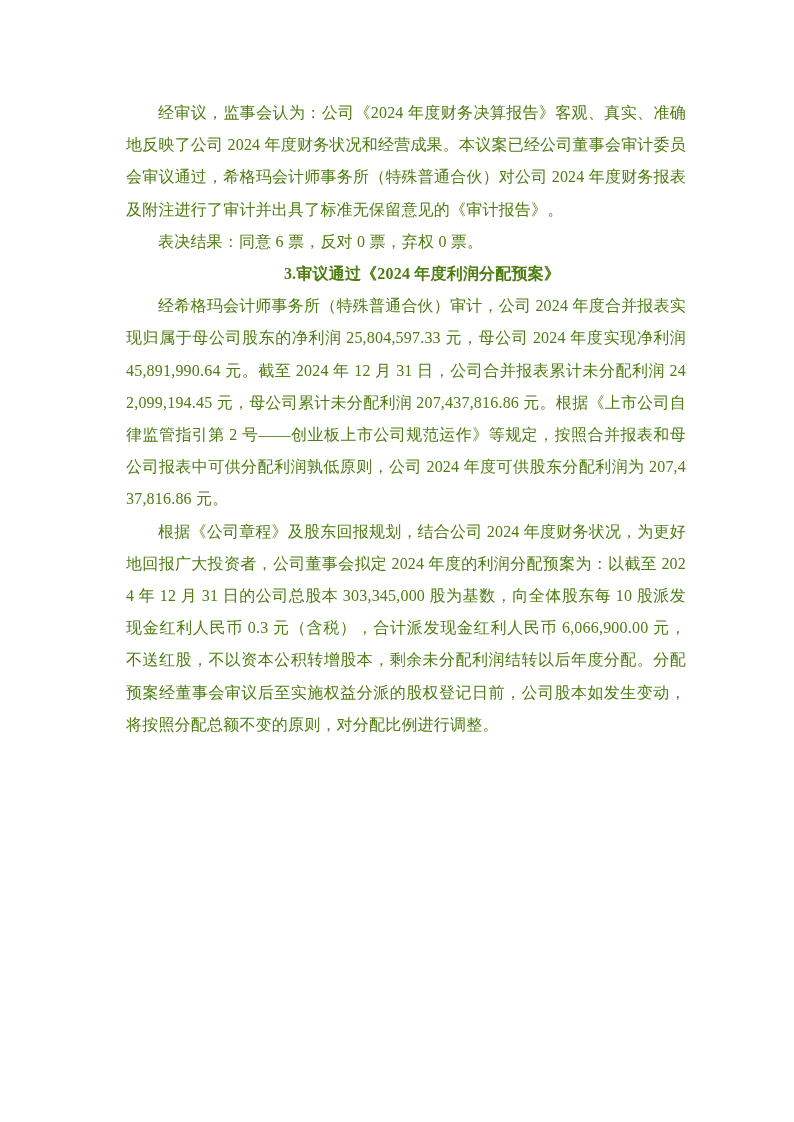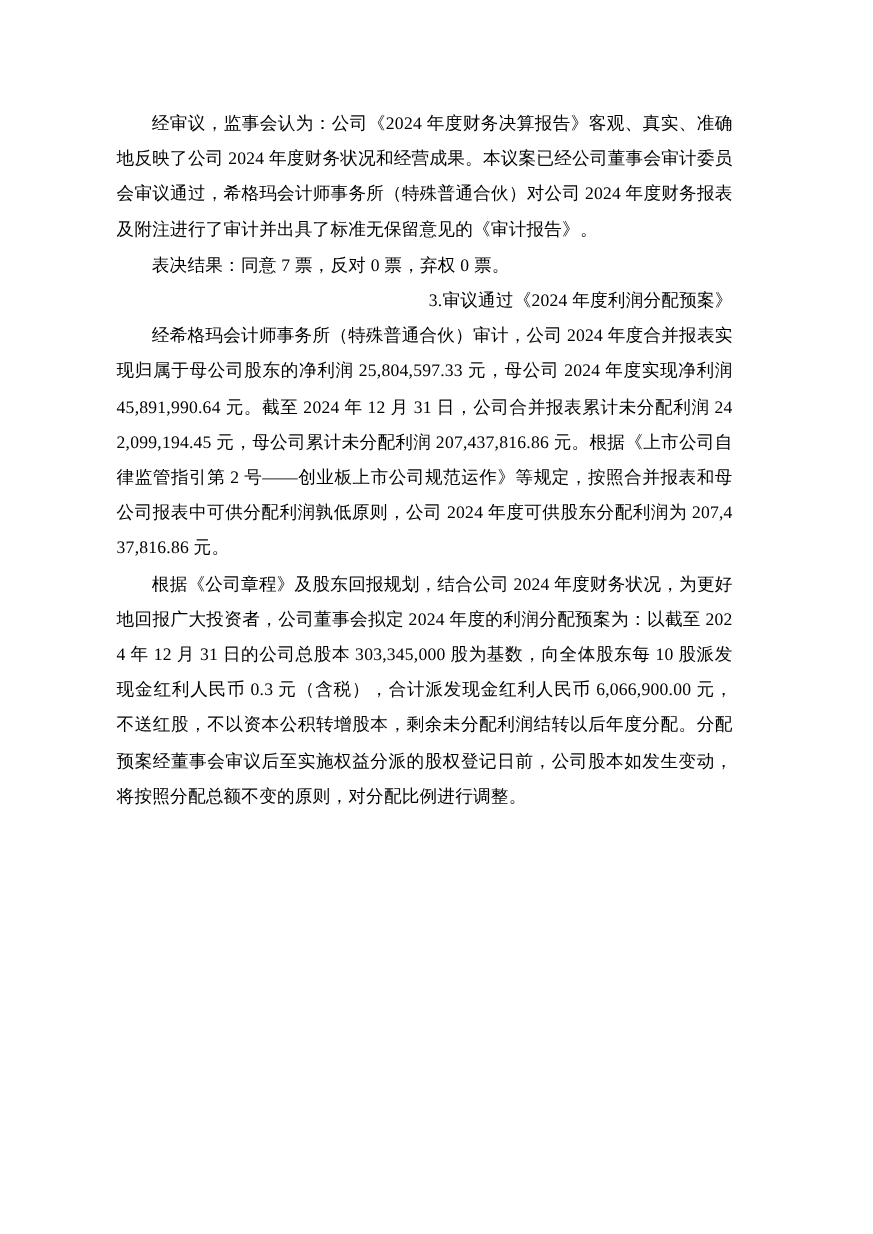--- a/index.html
+++ b/index.html
@@ -13,43 +13,43 @@
     height: 1122px;
     margin: 0 auto;
     background: #ffffff;
     overflow: hidden;
     box-sizing: border-box;
     font-family: "Liberation Serif", "DejaVu Serif", serif;
   }
   .content {
     position: absolute;
     top: 97px;
-    left: 106px;
+    left: 126px;
     width: 560px;
-    color: #000000;
+    color: #4d7c0f;
   }
   .content p {
     margin: 0;
     padding: 0;
     font-size: 16px;
     line-height: 32.2px;
     text-align: justify;
     text-indent: 32px;
     word-break: break-all;
     letter-spacing: 0.2px;
   }
   .content p.heading {
-    font-weight: 400;
-    text-align: right;
+    font-weight: 700;
+    text-align: center;
   }
 </style>
 </head>
 <body>
 
 <div class="page">
   <div class="content">
     <p>经审议，监事会认为：公司《2024 年度财务决算报告》客观、真实、准确地反映了公司 2024 年度财务状况和经营成果。本议案已经公司董事会审计委员会审议通过，希格玛会计师事务所（特殊普通合伙）对公司 2024 年度财务报表及附注进行了审计并出具了标准无保留意见的《审计报告》。</p>
-    <p>表决结果：同意 7 票，反对 0 票，弃权 0 票。</p>
+    <p>表决结果：同意 6 票，反对 0 票，弃权 0 票。</p>
     <p class="heading">3.审议通过《2024 年度利润分配预案》</p>
     <p>经希格玛会计师事务所（特殊普通合伙）审计，公司 2024 年度合并报表实现归属于母公司股东的净利润 25,804,597.33 元，母公司 2024 年度实现净利润 45,891,990.64 元。截至 2024 年 12 月 31 日，公司合并报表累计未分配利润 242,099,194.45 元，母公司累计未分配利润 207,437,816.86 元。根据《上市公司自律监管指引第 2 号——创业板上市公司规范运作》等规定，按照合并报表和母公司报表中可供分配利润孰低原则，公司 2024 年度可供股东分配利润为 207,437,816.86 元。</p>
     <p>根据《公司章程》及股东回报规划，结合公司 2024 年度财务状况，为更好地回报广大投资者，公司董事会拟定 2024 年度的利润分配预案为：以截至 2024 年 12 月 31 日的公司总股本 303,345,000 股为基数，向全体股东每 10 股派发现金红利人民币 0.3 元（含税），合计派发现金红利人民币 6,066,900.00 元，不送红股，不以资本公积转增股本，剩余未分配利润结转以后年度分配。分配预案经董事会审议后至实施权益分派的股权登记日前，公司股本如发生变动，将按照分配总额不变的原则，对分配比例进行调整。</p>
   </div>
 </div>
 
 </body></html>

